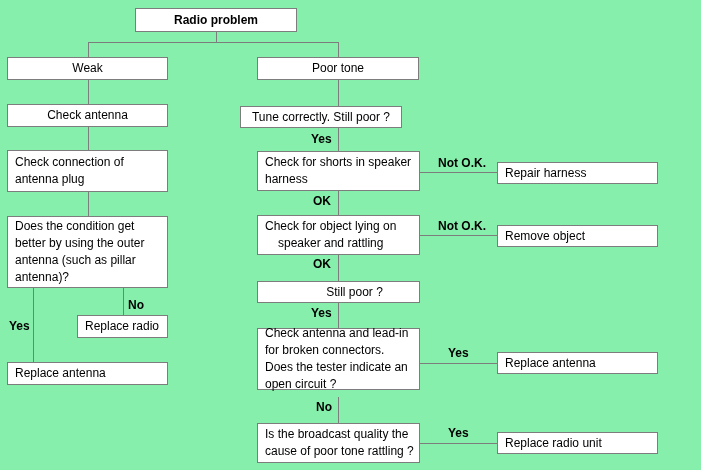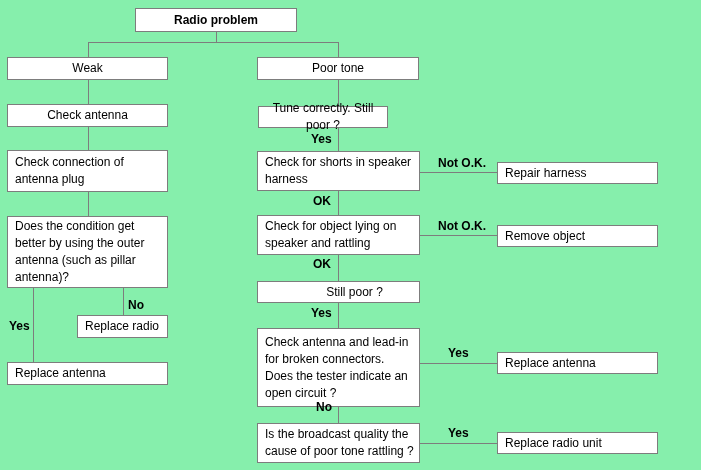--- a/index.html
+++ b/index.html
@@ -63,54 +63,54 @@
     </div>
     <div class="node center" style="border-color: rgb(125, 125, 125); left: 7px; top: 57px; width: 161px; height: 23px;">
       <span>Weak</span>
     </div>
     <div class="node center" style="border-color: rgb(125, 125, 125); left: 257px; top: 57px; width: 162px; height: 23px;">
       <span>Poor tone</span>
     </div>
     <div class="node center" style="border-color: rgb(125, 125, 125); left: 7px; top: 104px; width: 161px; height: 23px;">
       <span>Check antenna</span>
     </div>
-    <div class="node center" style="border-color: rgb(125, 125, 125); left: 258px; top: 106px; width: 130px; height: 22px;">
+    <div class="node center" style="border-color: rgb(125, 125, 125); left: 240px; top: 106px; width: 162px; height: 22px;">
       <span>Tune correctly. Still poor ?</span>
     </div>
     <div class="node left" style="border-color: rgb(125, 125, 125); left: 7px; top: 150px; width: 161px; height: 42px;">
       <span>Check connection of
 antenna plug</span>
     </div>
     <div class="node left" style="border-color: rgb(125, 125, 125); left: 257px; top: 151px; width: 163px; height: 40px;">
       <span>Check for shorts in speaker
 harness</span>
     </div>
     <div class="node left" style="border-color: rgb(125, 125, 125); left: 497px; top: 162px; width: 161px; height: 22px;">
       <span>Repair harness</span>
     </div>
     <div class="node left" style="border-color: rgb(125, 125, 125); left: 7px; top: 216px; width: 161px; height: 72px;">
       <span>Does the condition get
 better by using the outer
 antenna (such as pillar
 antenna)?</span>
     </div>
-    <div class="node left" style="border-color: rgb(125, 125, 125); left: 257px; top: 215px; width: 163px; height: 40px;">
+    <div class="node left" style="border-color: rgb(125, 125, 125); left: 257px; top: 215px; width: 163px; height: 40px; text-align: center;">
       <span>Check for object lying on
 speaker and rattling</span>
     </div>
     <div class="node left" style="border-color: rgb(125, 125, 125); left: 497px; top: 225px; width: 161px; height: 22px;">
       <span>Remove object</span>
     </div>
     <div class="node center" style="border-color: rgb(125, 125, 125); left: 257px; top: 281px; width: 163px; height: 22px; padding-left: 32px;">
       <span>Still poor ?</span>
     </div>
     <div class="node left" style="border-color: rgb(125, 125, 125); left: 77px; top: 315px; width: 91px; height: 23px;">
       <span>Replace radio</span>
     </div>
-    <div class="node left" style="border-color: rgb(125, 125, 125); left: 257px; top: 328px; width: 163px; height: 79px;">
+    <div class="node left" style="border-color: rgb(125, 125, 125); left: 257px; top: 328px; width: 163px; height: 62px;">
       <span>Check antenna and lead-in
 for broken connectors.
 Does the tester indicate an
 open circuit ?</span>
     </div>
     <div class="node left" style="border-color: rgb(125, 125, 125); left: 7px; top: 362px; width: 161px; height: 23px;">
       <span>Replace antenna</span>
     </div>
     <div class="node left" style="border-color: rgb(125, 125, 125); left: 497px; top: 352px; width: 161px; height: 22px;">
       <span>Replace antenna</span>

